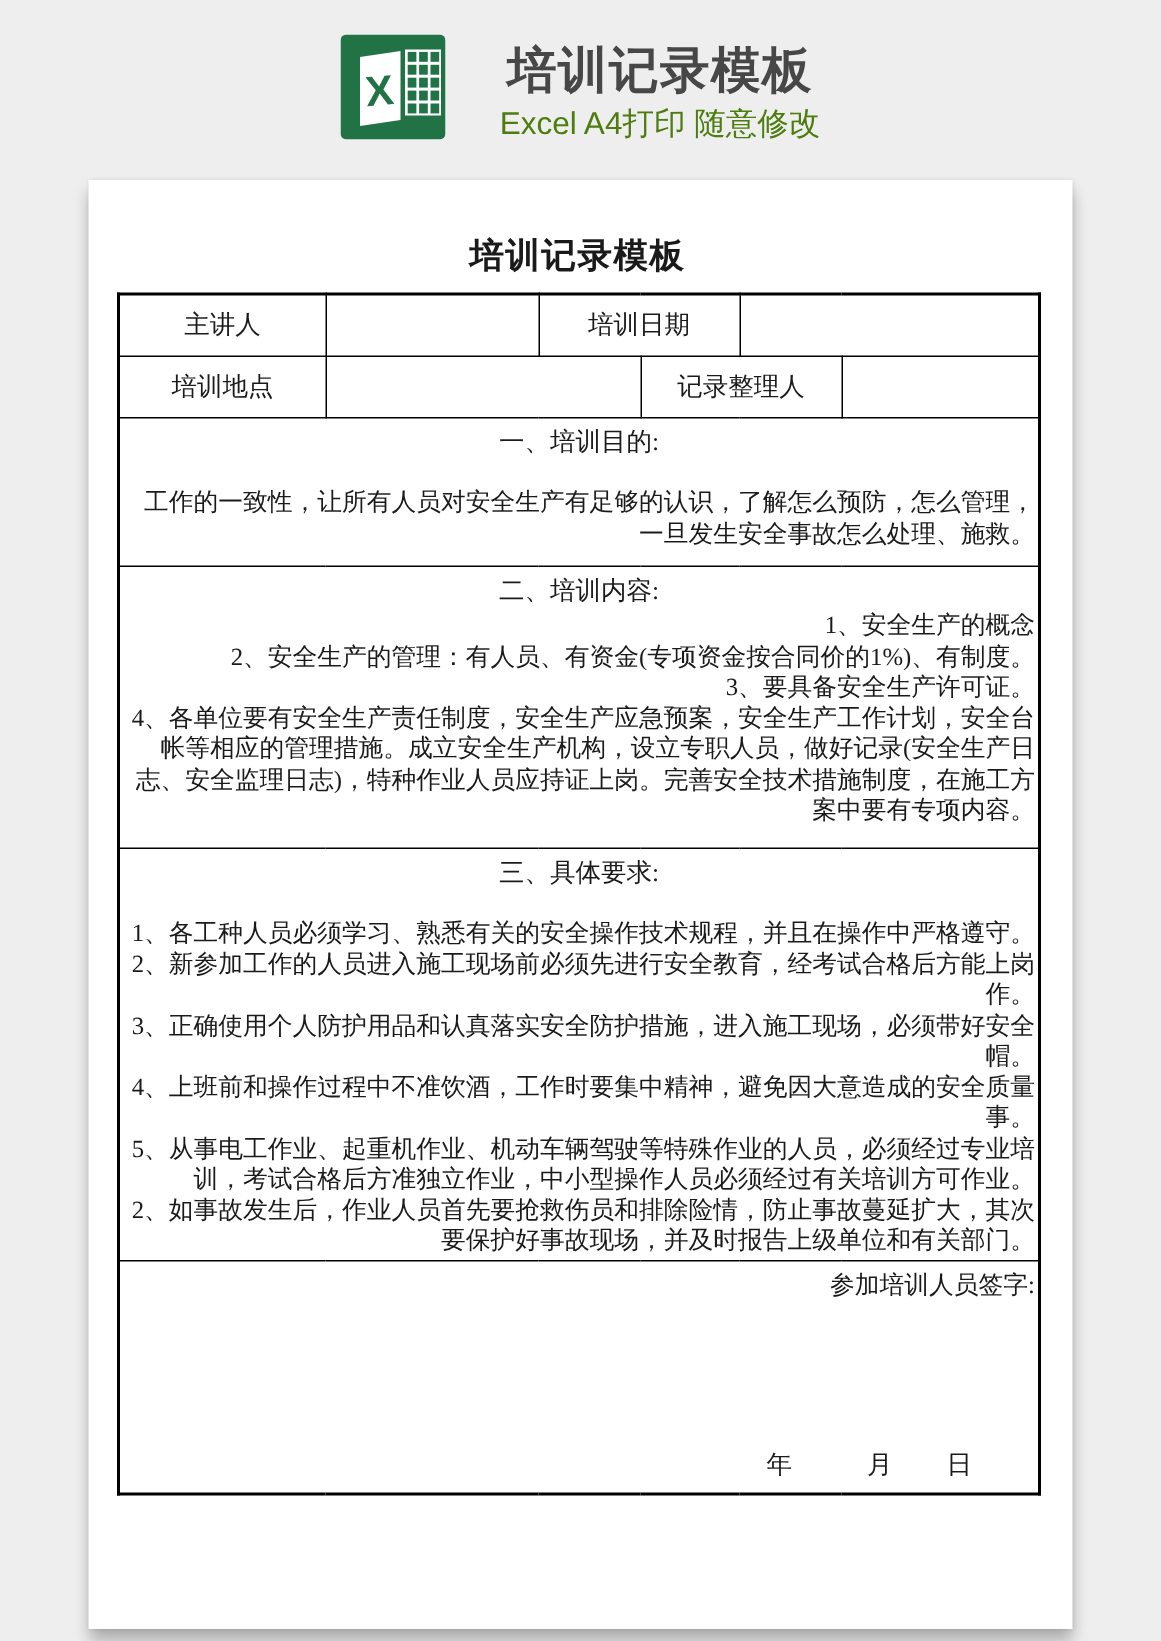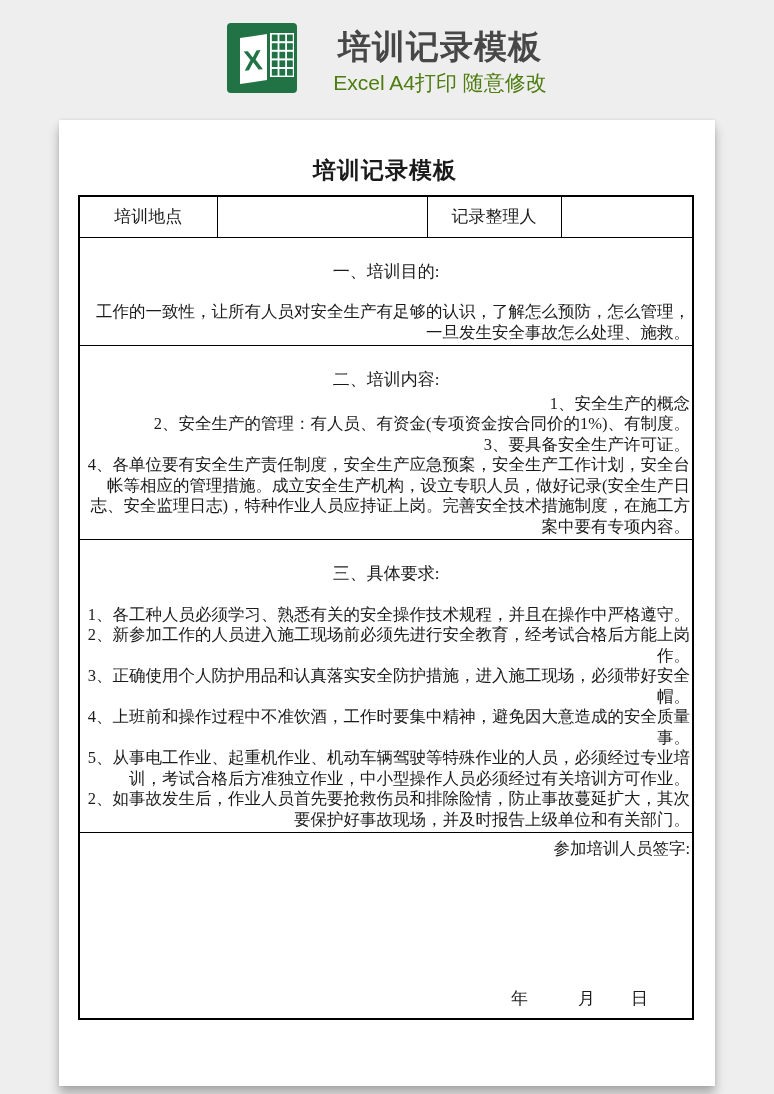--- a/index.html
+++ b/index.html
@@ -45,28 +45,28 @@
     border:2px solid #000;
   }
   .doc-table td { border:1px solid #000; font-size:17px; }
   td.lbl { text-align:center; height:41px; vertical-align:middle; }
   td.val { height:41px; }
   td.section {
     vertical-align:top;
     padding:6px 2px 2px 2px;
     line-height:20.5px; font-size:16.5px;
   }
-  .sec-head { text-align:center; font-size:17px;margin-top:18px; }
+  .sec-head { text-align:center; font-size:17px; }
   .sec-head.gap-big { margin-bottom:20px; }
   .sec-head.gap-small { margin-bottom:3px; }
   .para, .item { text-align:right; }
   td.sec-purpose { height:99px; }
   td.sec-content { height:188px; }
   td.sec-require { height:265px; }
-  td.sec-sign { height:186px; position:relative; }
+  td.sec-sign { height:156px; position:relative; }
   .date-line {
     position:absolute; right:44px; bottom:8px;
     font-size:17px; white-space:nowrap;
   }
   .date-line .dm { margin-left:50px; }
   .date-line .dd { margin-left:36px; }
 </style>
 </head>
 <body>
 
@@ -110,20 +110,26 @@
       <col style="width:138px">
         <col style="width:142px">
         <col style="width:68px">
       <col style="width:66px">
         <col style="width:68px">
         <col style="width:132px">
     </colgroup>
 
     <tbody>
 
+    <tr>
+      <td class="lbl">主讲人</td>
+      <td class="val"></td>
+      <td class="lbl" colspan="2">培训日期</td>
+      <td class="val" colspan="2"></td>
+    </tr>
 
     <tr>
       <td class="lbl">培训地点</td>
       <td class="val" colspan="2"></td>
       <td class="lbl" colspan="2">记录整理人</td>
       <td class="val"></td>
     </tr>
 
     <tr>
       <td class="section sec-purpose" colspan="6">

